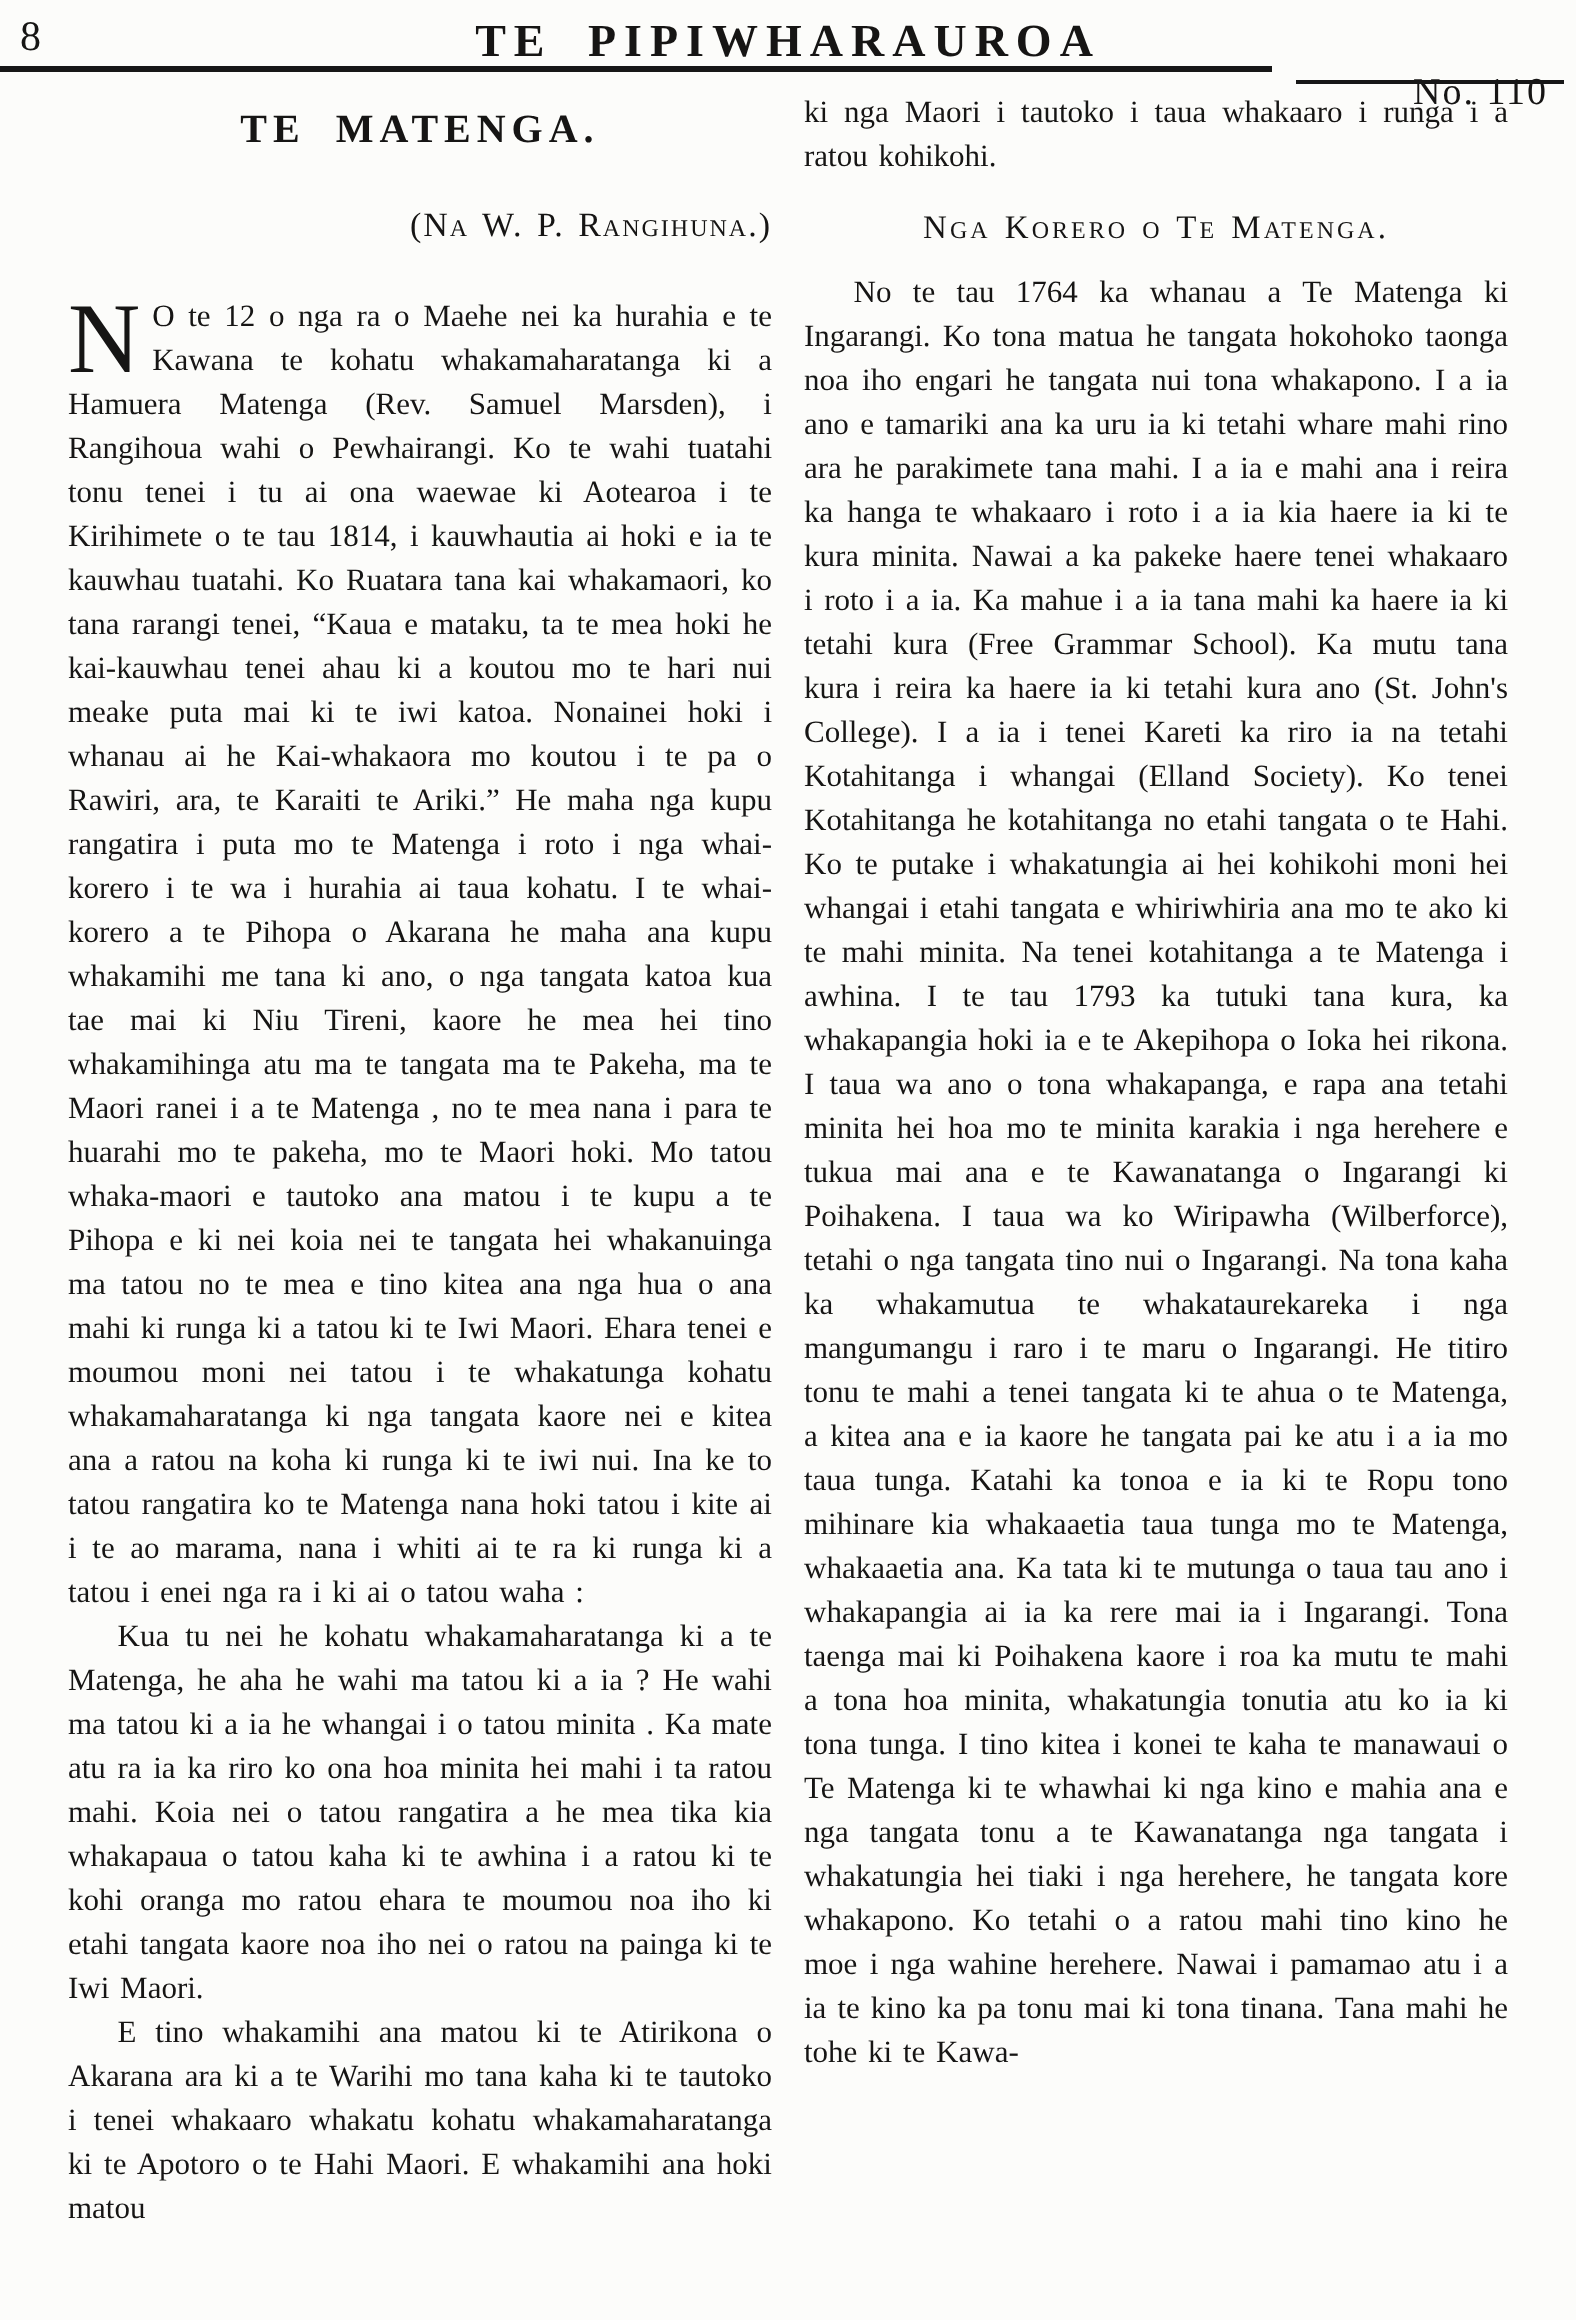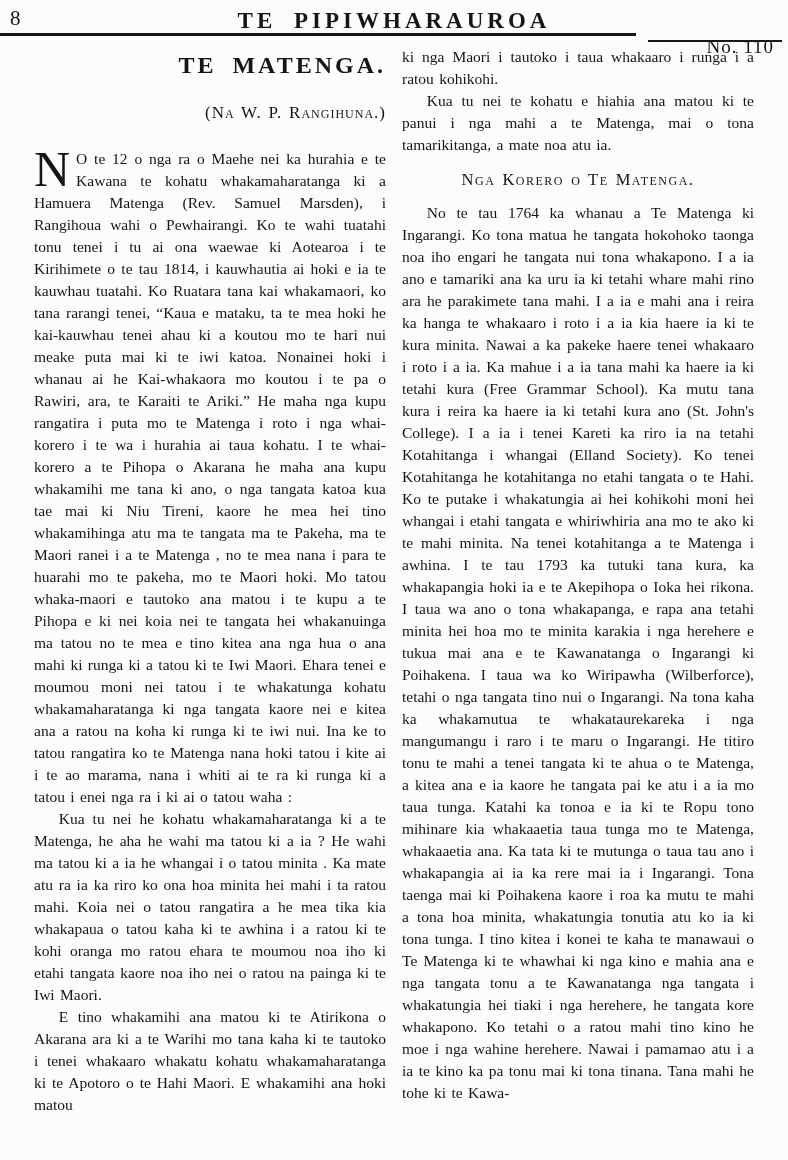--- a/index.html
+++ b/index.html
@@ -47,23 +47,23 @@
     width: 352px;
     font-size: 15.5px;
     line-height: 22px;
     text-align: justify;
     word-spacing: 1.5px;
   }
   .col-left  { left: 34px; }
   .col-right { left: 402px; }
 
   .article-title {
-    text-align: right;
+    text-align: center;
     font-weight: bold;
-    font-size: 24px;
+    font-size: 20px;
     letter-spacing: 3px;
     word-spacing: 7px;
     margin: 8px 0 0 0;
   }
   .byline {
     text-align: right;
     font-variant: small-caps;
     font-size: 17px;
     letter-spacing: 1px;
     margin: 26px 0 24px 0;
@@ -107,20 +107,19 @@
 
 
     <p class="para">Kua tu nei he kohatu whakamaharatanga ki a te Matenga, he aha he wahi ma tatou ki a ia ?  He wahi ma tatou ki a ia he whangai i o tatou minita .  Ka mate atu ra ia ka riro ko ona hoa minita hei mahi i ta ratou mahi.  Koia nei o tatou rangatira a he mea tika kia whakapaua o tatou kaha ki te awhina i a ratou ki te kohi oranga mo ratou ehara te moumou noa iho ki etahi tangata kaore noa iho nei o ratou na painga ki te Iwi Maori.</p>
 
     <p class="para">E tino whakamihi ana matou ki te Atirikona o Akarana ara ki a te Warihi mo tana kaha ki te tautoko i tenei whakaaro whakatu kohatu whakamaharatanga ki te Apotoro o te Hahi Maori.  E whakamihi ana hoki matou</p>
   </div>
 
   <div class="col col-right">
     <p class="para noindent">ki nga Maori i tautoko i taua whakaaro i runga i a ratou kohikohi.</p>
 
-    <p class="para">Kua tu nei te kohatu e hiahia ana matou ki te panui i nga mahi a te Matenga, mai o tona tamarikitanga, a mate noa atu ia.</p>
 
     <div class="subhead">Nga Korero o Te Matenga.</div>
 
     <p class="para">No te tau 1764 ka whanau a Te Matenga ki Ingarangi.  Ko tona matua he tangata hokohoko taonga noa iho engari he tangata nui tona whakapono.  I a ia ano e tamariki ana ka uru ia ki tetahi whare mahi rino ara he parakimete tana mahi.  I a ia e mahi ana i reira ka hanga te whakaaro i roto i a ia kia haere ia ki te kura minita.  Nawai a ka pakeke haere tenei whakaaro i roto i a ia.  Ka mahue i a ia tana mahi ka haere ia ki tetahi kura (Free Grammar School).  Ka mutu tana kura i reira ka haere ia ki tetahi kura ano (St. John's College).  I a ia i tenei Kareti ka riro ia na tetahi Kotahitanga i whangai (Elland Society).  Ko tenei Kotahitanga he kotahitanga no etahi tangata o te Hahi.  Ko te putake i whakatungia ai hei kohikohi moni hei whangai i etahi tangata e whiriwhiria ana mo te ako ki te mahi minita.  Na tenei kotahitanga a te Matenga i awhina.  I te tau 1793 ka tutuki tana kura, ka whakapangia hoki ia e te Akepihopa o Ioka hei rikona.  I taua wa ano o tona whakapanga, e rapa ana tetahi minita hei hoa mo te minita karakia i nga herehere e tukua mai ana e te Kawanatanga o Ingarangi ki Poihakena.  I taua wa ko Wiripawha (Wilberforce), tetahi o nga tangata tino nui o Ingarangi.  Na tona kaha ka whakamutua te whakataurekareka i nga mangumangu i raro i te maru o Ingarangi.  He titiro tonu te mahi a tenei tangata ki te ahua o te Matenga, a kitea ana e ia kaore he tangata pai ke atu i a ia mo taua tunga.  Katahi ka tonoa e ia ki te Ropu tono mihinare kia whakaaetia taua tunga mo te Matenga, whakaaetia ana.  Ka tata ki te mutunga o taua tau ano i whakapangia ai ia ka rere mai ia i Ingarangi.  Tona taenga mai ki Poihakena kaore i roa ka mutu te mahi a tona hoa minita, whakatungia tonutia atu ko ia ki tona tunga.  I tino kitea i konei te kaha te manawaui o Te Matenga ki te whawhai ki nga kino e mahia ana e nga tangata tonu a te Kawanatanga nga tangata i whakatungia hei tiaki i nga herehere, he tangata kore whakapono.  Ko tetahi o a ratou mahi tino kino he moe i nga wahine herehere.  Nawai i pamamao atu i a ia te kino ka pa tonu mai ki tona tinana.  Tana mahi he tohe ki te Kawa-</p>
   </div>
 
 </div>
 
 </body></html>

